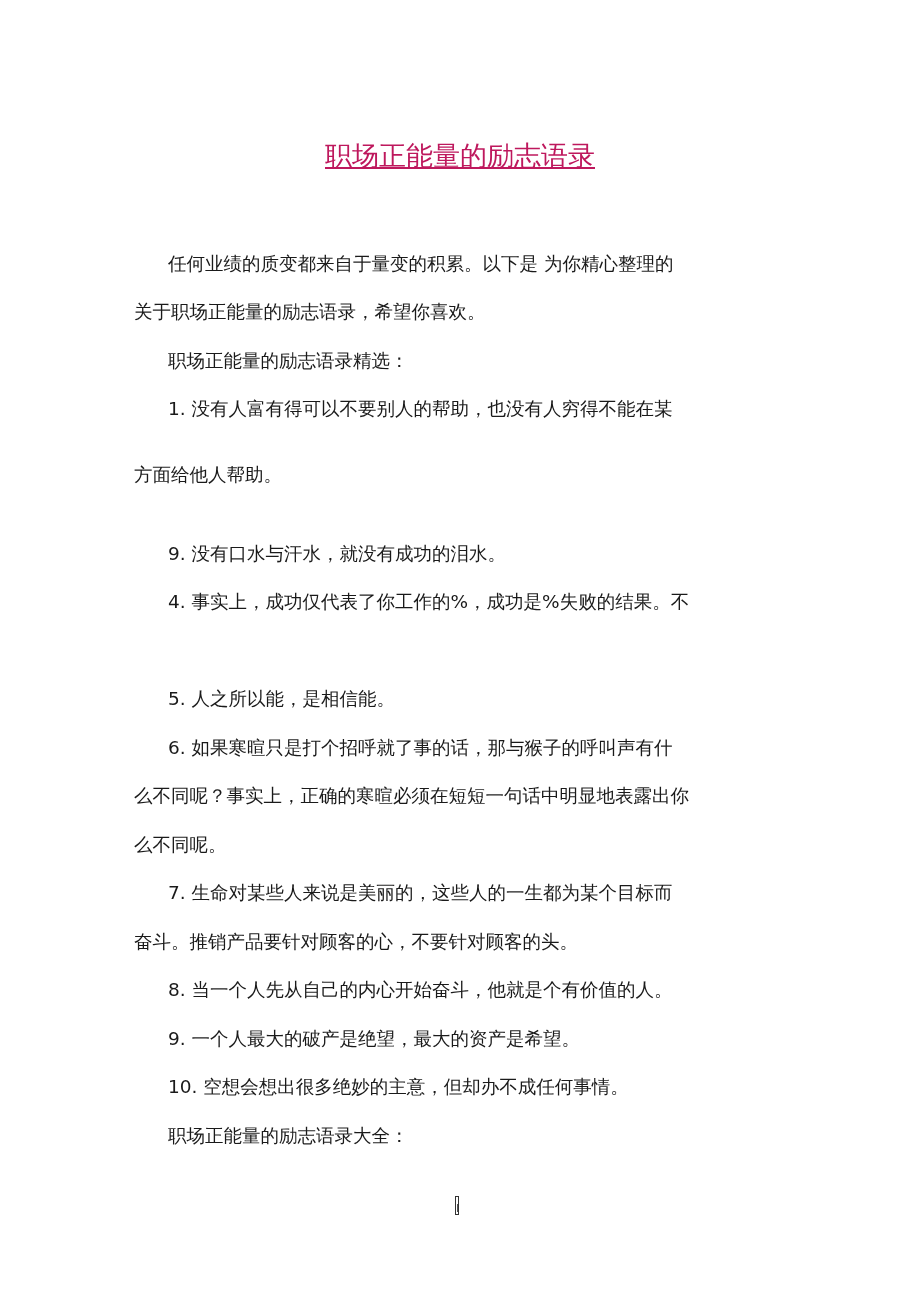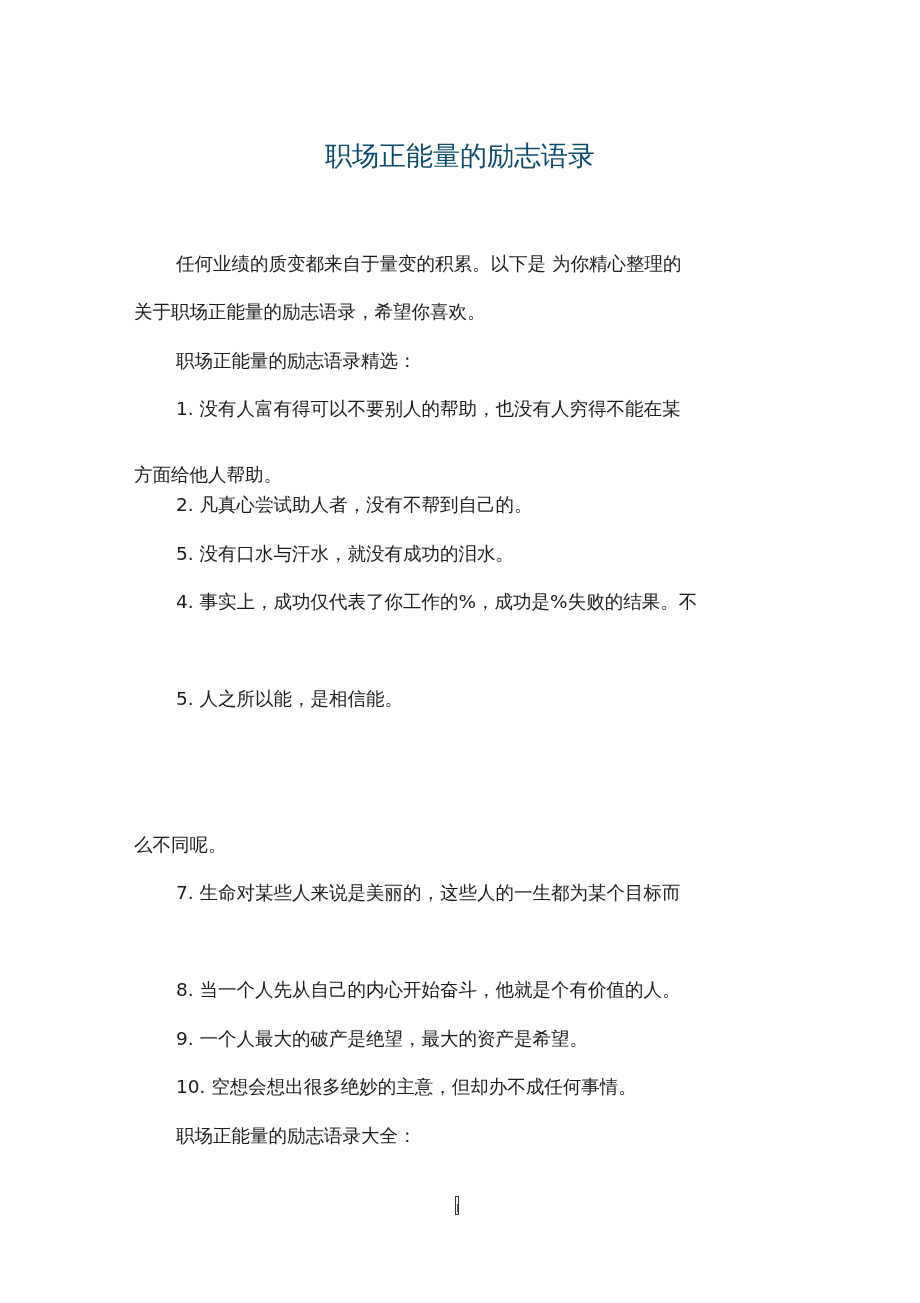--- a/index.html
+++ b/index.html
@@ -4,50 +4,52 @@
 <style>
   html, body { margin: 0; padding: 0; background: #ffffff; }
   body {
     width: 920px; height: 1303px; position: relative; overflow: hidden;
     font-family: "DejaVu Sans", "Liberation Sans", sans-serif;
     color: #1a1a1a;
   }
   .page { position: absolute; left: 0; top: 0; width: 920px; height: 1303px; }
   .title {
     position: absolute; top: 138px; left: 0; width: 920px;
-    text-align: center; font-size: 27px; letter-spacing: 0px; color: #0c4a6e;
+    text-align: center; font-size: 27px; letter-spacing: 0px; color: #be185d; text-decoration: underline;
   }
   .line {
     position: absolute; left: 134px; font-size: 18.5px; white-space: nowrap; color: #1a1a1a;
   }
-  .indent { left: 176px; }
+  .indent { left: 168px; }
   .footer-mark {
     position: absolute; left: 455px; top: 1196px; width: 4px; height: 19px;
     border: 1px solid #333; box-sizing: border-box;
   }
   .footer-mark::after {
     content: ""; position: absolute; left: 1px; top: 7px; width: 1px; height: 8px; background: #555;
   }
 </style>
 </head>
 <body>
 
 <div class="page">
   <div class="title">职场正能量的励志语录</div>
 
   <div class="line indent" style="top:251px">任何业绩的质变都来自于量变的积累。以下是 为你精心整理的</div>
   <div class="line indent" style="top:348px">职场正能量的励志语录精选：</div>
   <div class="line" style="top:299px">关于职场正能量的励志语录，希望你喜欢。</div>
   <div class="line indent" style="top:396px">1.  没有人富有得可以不要别人的帮助，也没有人穷得不能在某</div>
   <div class="line" style="top:462px">方面给他人帮助。</div>
-  <div class="line indent" style="top:492px">2.  凡真心尝试助人者，没有不帮到自己的。</div>
-  <div class="line indent" style="top:541px">5.  没有口水与汗水，就没有成功的泪水。</div>
+  <div class="line indent" style="top:541px">9.  没有口水与汗水，就没有成功的泪水。</div>
   <div class="line indent" style="top:589px">4.  事实上，成功仅代表了你工作的%，成功是%失败的结果。不</div>
   <div class="line indent" style="top:686px">5.  人之所以能，是相信能。</div>
+  <div class="line indent" style="top:735px">6.  如果寒暄只是打个招呼就了事的话，那与猴子的呼叫声有什</div>
+  <div class="line" style="top:783px">么不同呢？事实上，正确的寒暄必须在短短一句话中明显地表露出你</div>
   <div class="line" style="top:832px">么不同呢。</div>
   <div class="line indent" style="top:880px">7.  生命对某些人来说是美丽的，这些人的一生都为某个目标而</div>
+  <div class="line" style="top:929px">奋斗。推销产品要针对顾客的心，不要针对顾客的头。</div>
   <div class="line indent" style="top:977px">8.  当一个人先从自己的内心开始奋斗，他就是个有价值的人。</div>
   <div class="line indent" style="top:1026px">9.  一个人最大的破产是绝望，最大的资产是希望。</div>
   <div class="line indent" style="top:1074px">10.  空想会想出很多绝妙的主意，但却办不成任何事情。</div>
   <div class="line indent" style="top:1123px">职场正能量的励志语录大全：</div>
 
   <div class="footer-mark"></div>
 </div>
 
 </body></html>

